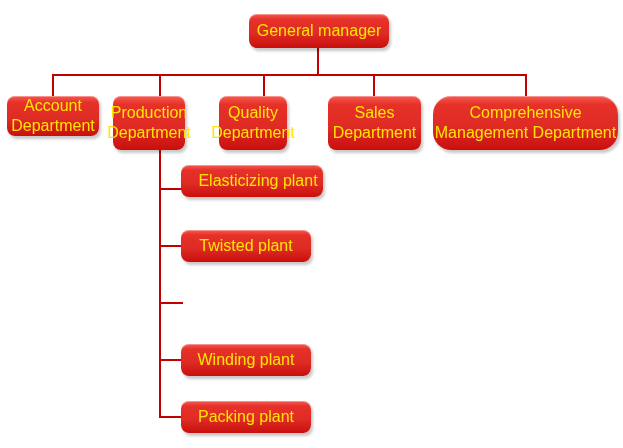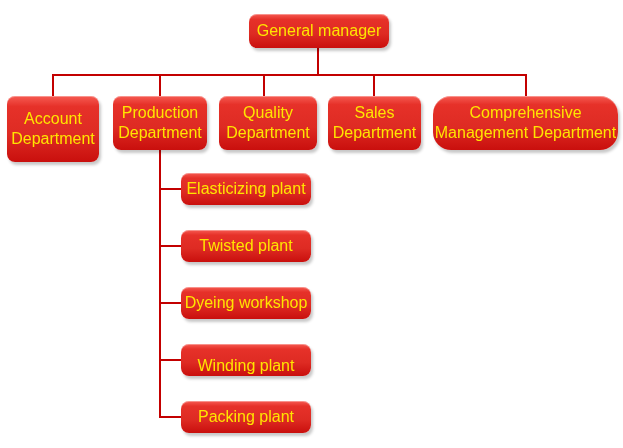--- a/index.html
+++ b/index.html
@@ -21,31 +21,31 @@
     border-radius: 8px;
     box-shadow: 2px 3px 3px rgba(0,0,0,0.22), inset 0 1px 0 rgba(255,255,255,0.35);
     color: #ffe500;
     font-size: 16px;
     line-height: 1.25;
   }
   .node .label { white-space: pre-line; }
   
   #node-gm    { left: 249px; top: 14px;  width: 140px; height: 34px; }
   
-  #node-acct  { left: 7px;   top: 96px;  width: 92px;  height: 66px; }
-  #node-prod  { left: 113px; top: 96px;  width: 94px;  height: 54px; }
-  #node-qual  { left: 219px; top: 96px;  width: 98px;  height: 54px; }
+  #node-acct  { left: 7px;   top: 96px;  width: 92px;  height: 40px; }
+  #node-prod  { left: 113px; top: 96px;  width: 72px;  height: 54px; }
+  #node-qual  { left: 219px; top: 96px;  width: 68px;  height: 54px; }
   #node-sales { left: 328px; top: 96px;  width: 93px;  height: 54px; }
   #node-comp  { left: 433px; top: 96px;  width: 185px; height: 54px; border-radius: 18px; }
   
   .subnode    { left: 181px; width: 130px; height: 32px; }
-  #node-sub0  { top: 173px; }
+  #node-sub0  { top: 165px; padding-left: 12px; }
   #node-sub1  { top: 230px; text-align: right; }
   #node-sub2  { top: 287px; }
-  #node-sub3  { top: 344px; align-items: flex-end; }
+  #node-sub3  { top: 344px; }
   #node-sub4  { top: 401px; }
   
   .line { position: absolute; background: #c30000; }
   #ln-root-stem   { left: 317px; top: 48px;  width: 2px;   height: 27px; }
   #ln-l1-h        { left: 52px;  top: 74px;  width: 475px; height: 2px;  }
   #ln-drop-acct   { left: 52px;  top: 74px;  width: 2px;   height: 22px; }
   #ln-drop-prod   { left: 159px; top: 74px;  width: 2px;   height: 22px; }
   #ln-drop-qual   { left: 263px; top: 74px;  width: 2px;   height: 22px; }
   #ln-drop-sales  { left: 373px; top: 74px;  width: 2px;   height: 22px; }
   #ln-drop-comp   { left: 525px; top: 74px;  width: 2px;   height: 22px; }
@@ -99,23 +99,20 @@
     <span class="label">Comprehensive
 Management Department</span>
   </div>
 
   <div class="node subnode" id="node-sub0">
     <span class="label">Elasticizing plant</span>
   </div>
   <div class="node subnode" id="node-sub1">
     <span class="label">Twisted plant</span>
   </div>
-  <div class="node subnode" id="node-sub2">
-    <span class="label">Dyeing workshop</span>
-  </div>
   <div class="node subnode" id="node-sub3">
     <span class="label">Winding plant</span>
   </div>
   <div class="node subnode" id="node-sub4">
     <span class="label">Packing plant</span>
   </div>
 
 </div>
 
 </body></html>

